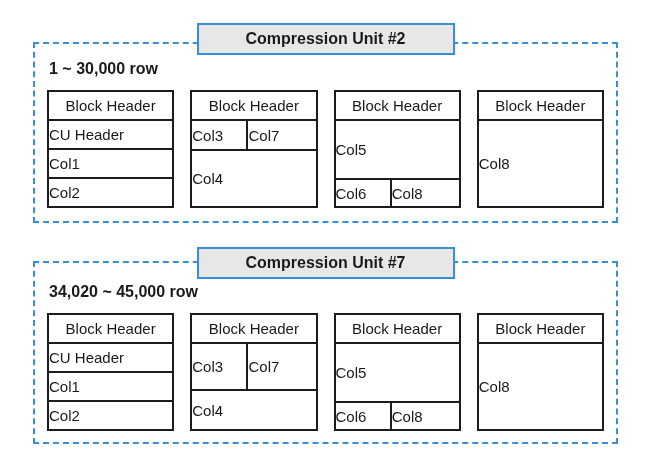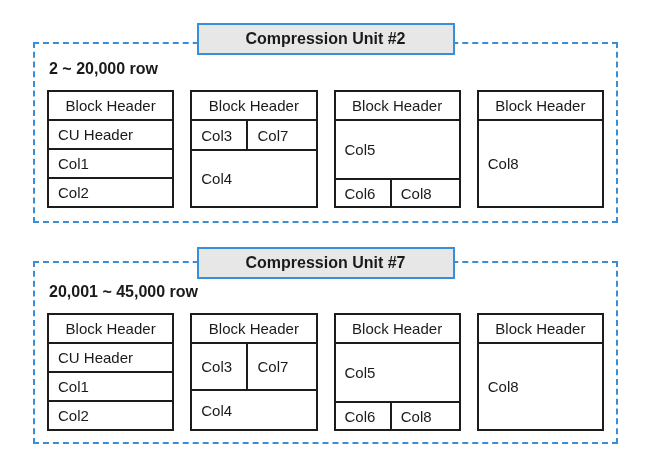--- a/index.html
+++ b/index.html
@@ -50,41 +50,40 @@
   .block {
     flex: 1;
     border: 2px solid var(--line);
     background: #ffffff;
     display: flex; flex-direction: column;
   }
   .block > * + * { border-top: 2px solid var(--line); }
   .cell {
     display: flex; align-items: center;
     font-size: 15px;
-    padding-left: 9px;
     overflow: hidden;
   }
   .cell.header { justify-content: center; padding-left: 0; flex: 0 0 auto; height: 27px; }
   .b1 .cell { flex: 1; }
   .b1 .cell.header { height: auto; }
   .rowsplit { display: flex; flex: 0 0 auto; }
   .rowsplit .cell { flex: 1; }
   .rowsplit .cell + .cell { border-left: 2px solid var(--line); }
   .rowsplit .cell.first { flex: 0 0 44%; }
   .b2 .rowsplit { height: 30px; }
   .u2 .b2 .rowsplit { height: 47px; }
   .b3 .rowsplit { height: 28px; text-align: right; }
   .grow { flex: 1 1 auto; }
 </style>
 </head>
 <body>
 
 <div class="unit u1">
   <div class="unit-title">Compression Unit #2</div>
-  <div class="row-range">2 ~ 20,000 row</div>
+  <div class="row-range">1 ~ 30,000 row</div>
   <div class="blocks">
 
     <div class="block b1">
       <div class="cell header">Block Header</div>
       <div class="cell">CU Header</div>
       <div class="cell">Col1</div>
       <div class="cell">Col2</div>
     </div>
 
     <div class="block b2">
@@ -108,21 +107,21 @@
     <div class="block b4">
       <div class="cell header">Block Header</div>
       <div class="cell grow">Col8</div>
     </div>
 
   </div>
 </div>
 
 <div class="unit u2">
   <div class="unit-title">Compression Unit #7</div>
-  <div class="row-range">20,001 ~ 45,000 row</div>
+  <div class="row-range">34,020 ~ 45,000 row</div>
   <div class="blocks">
 
     <div class="block b1">
       <div class="cell header">Block Header</div>
       <div class="cell">CU Header</div>
       <div class="cell">Col1</div>
       <div class="cell">Col2</div>
     </div>
 
     <div class="block b2">

